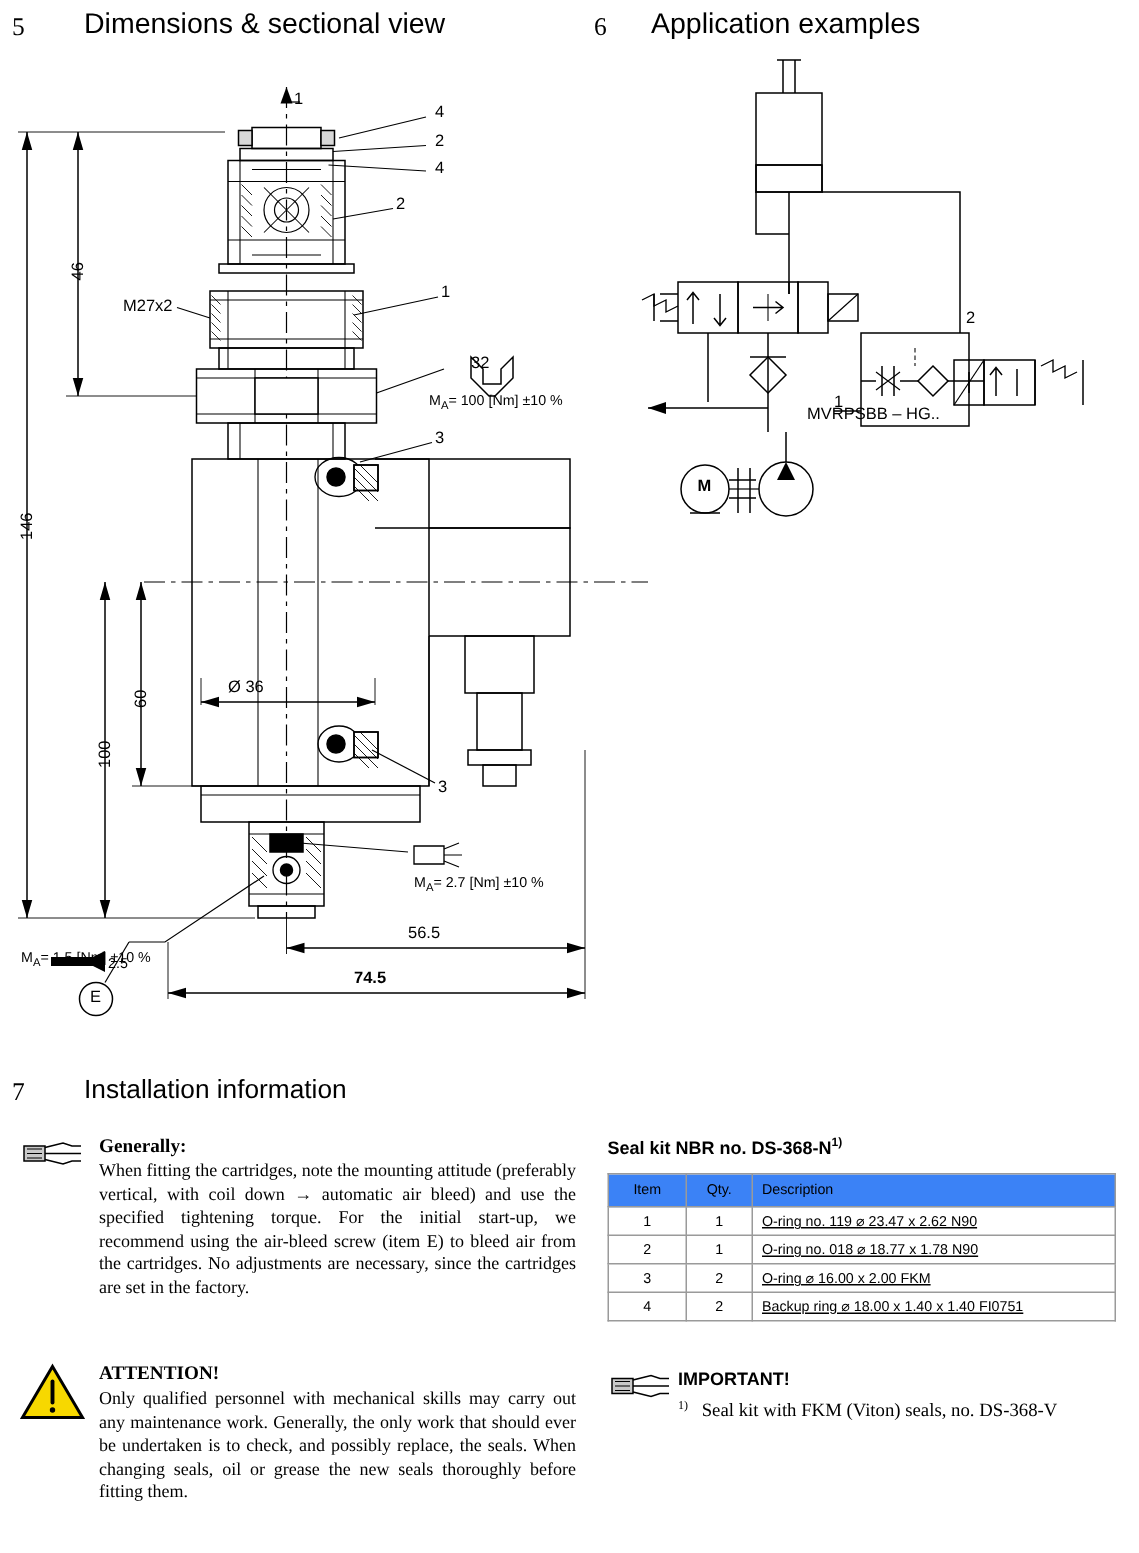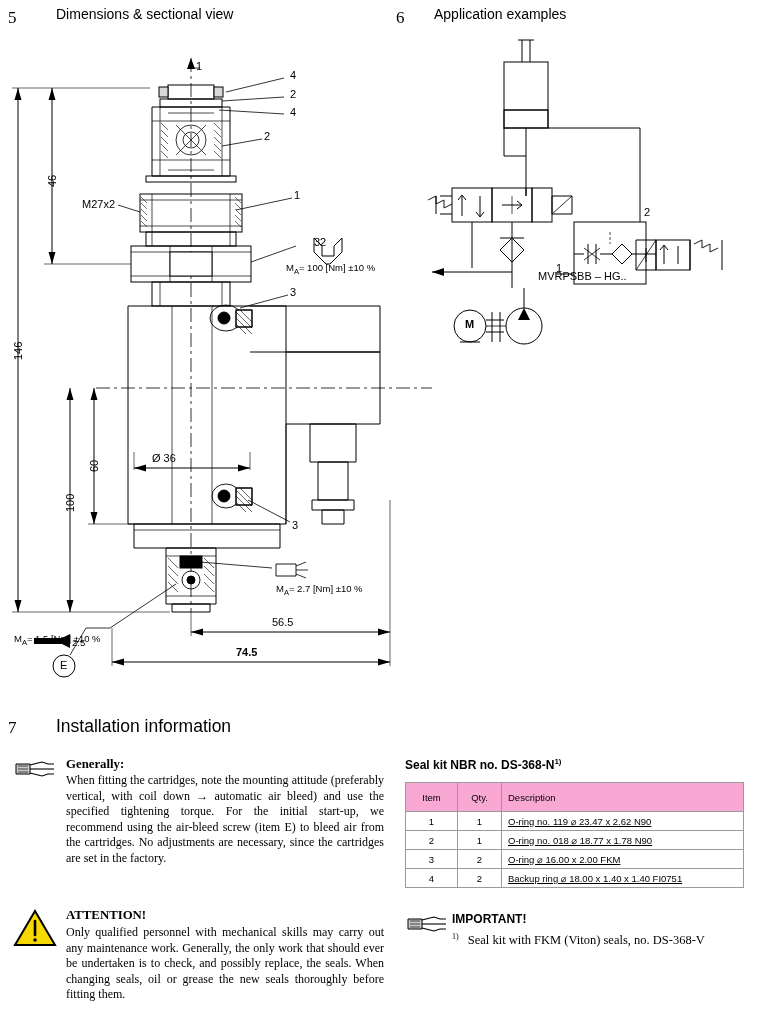--- a/index.html
+++ b/index.html
@@ -17,21 +17,21 @@
   
   .sec-num {
     position: absolute;
     font-family: "Liberation Serif", serif;
     font-size: 17px;
     color: #000;
   }
   .sec-title {
     position: absolute;
     font-family: "Liberation Sans", sans-serif;
-    font-size: 14px;
+    font-size: 19px;
     color: #000;
     white-space: nowrap;
   }
 
   
   .lbl {
     position: absolute;
     font-family: "Liberation Sans", sans-serif;
     font-size: 11px;
     color: #000;
@@ -79,24 +79,24 @@
     font-size:12px;
     font-weight:600;
   }
   table.sealkit {
     position:absolute;
     border-collapse: collapse;
     font-family:"Liberation Sans", sans-serif;
     font-size:9.5px;
   }
   table.sealkit th {
-    background:#f9a8d4;
+    background:#3b82f6;
     border:1px solid #9a9a9a;
     font-weight:normal;
-    height:29px;
+    height:22px;
     padding:0 6px;
     text-align:center;
   }
   table.sealkit td {
     border:1px solid #9a9a9a;
     height:19px;
     padding:0 6px;
     text-align:center;
     background:#fff;
   }

